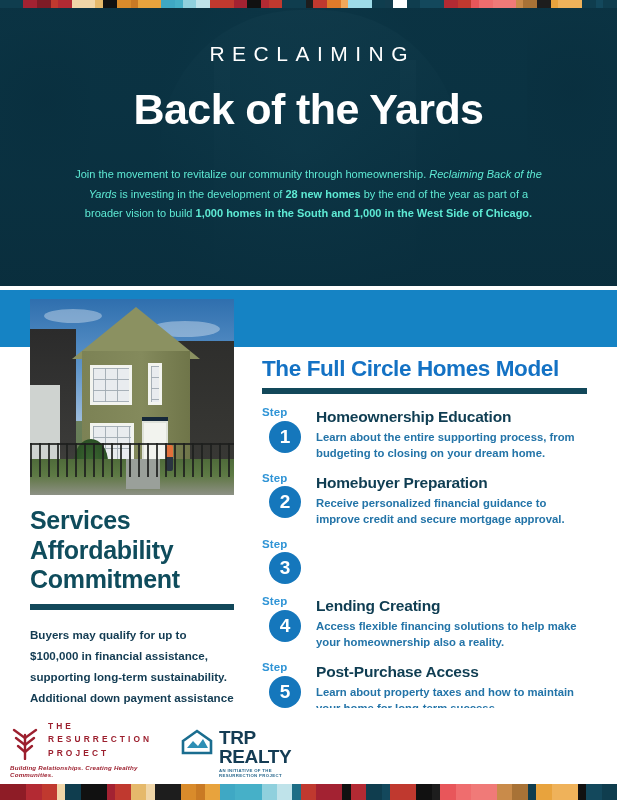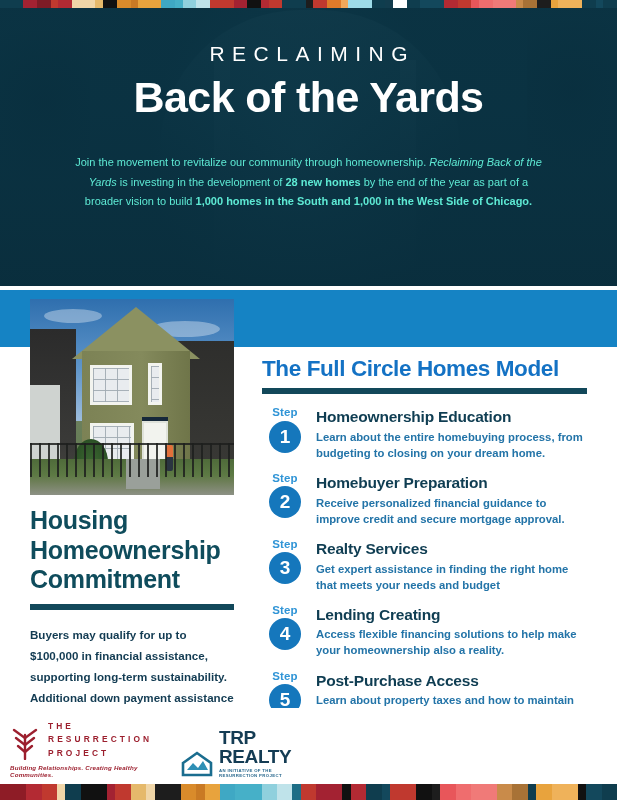--- a/index.html
+++ b/index.html
@@ -94,21 +94,21 @@
   }
   .kicker {
     margin-top: 42px;
     color: #ffffff;
     font-size: 21px;
     letter-spacing: 7.5px;
     font-weight: 400;
     text-indent: 7.5px;
   }
   .hero-title {
-    margin-top: 9px;
+    margin-top: 21px;
     color: #ffffff;
     font-size: 43px;
     font-weight: bold;
     letter-spacing: -0.6px;
     line-height: 1.05;
   }
   .hero-body {
     margin-top: 33px;
     color: #5eead4;
     font-size: 11px;
@@ -216,21 +216,20 @@
   }
   .steps { margin-top: 12px; }
   .step {
     display: flex;
     align-items: flex-start;
     margin-bottom: 11px;
   }
   .step-badge {
     width: 46px;
     flex: 0 0 46px;
-    text-align: center;
     padding-top: 1px;
   }
   .step-label {
     color: #2f94d6;
     font-size: 11.5px;
     font-weight: bold;
     line-height: 1;
     letter-spacing: 0.1px;
   }
   .step-circle {
@@ -284,21 +283,21 @@
   .trp-tagline {
     margin-top: 4px;
     color: #9c1f2e;
     font-size: 6.2px;
     font-style: italic;
     font-weight: bold;
     letter-spacing: .2px;
   }
 
   .logo-realty { position: absolute; left: 180px; top: 20px; width: 125px; }
-  .realty-row { display: flex; align-items: flex-end; }
+  .realty-row { display: flex; align-items: flex-start; }
   .realty-mark { width: 34px; height: 28px; flex: 0 0 34px; }
   .realty-text { margin-left: 5px; }
   .realty-name {
     color: #143c54;
     font-size: 19px;
     font-weight: bold;
     letter-spacing: -0.4px;
     line-height: 1;
   }
   .realty-sub {
@@ -447,57 +446,53 @@
     <div class="hp-door"></div>
     <div class="hp-bush"></div>
     <div class="hp-ground"></div>
     <div class="hp-walk"></div>
     <div class="hp-person"></div>
     <div class="hp-fence-top"></div>
     <div class="hp-fence"></div>
   </div>
 
   <div class="left-col">
-    <h2 class="housing-title">Housing Homeownership Commitment</h2>
+    <h2 class="housing-title">Services Affordability Commitment</h2>
     <div class="housing-rule"></div>
     <p class="housing-body">Buyers may qualify for up to $100,000 in financial assistance, supporting long-term sustainability. Additional down payment assistance may also be available! Income restrictions apply.</p>
   </div>
 
   <div class="right-col">
     <h2 class="model-title">The Full Circle Homes Model</h2>
     <div class="model-rule"></div>
     <div class="steps" id="steps-container">
         <div class="step">
           <div class="step-badge">
             <div class="step-label">Step</div>
             <div class="step-circle">1</div>
           </div>
           <div class="step-text">
             <div class="step-head">Homeownership Education</div>
-            <div class="step-desc">Learn about the entire homebuying process, from budgeting to closing on your dream home.</div>
+            <div class="step-desc">Learn about the entire supporting process, from budgeting to closing on your dream home.</div>
           </div>
         </div>
         <div class="step">
           <div class="step-badge">
             <div class="step-label">Step</div>
             <div class="step-circle">2</div>
           </div>
           <div class="step-text">
             <div class="step-head">Homebuyer Preparation</div>
             <div class="step-desc">Receive personalized financial guidance to improve credit and secure mortgage approval.</div>
           </div>
         </div>
         <div class="step">
           <div class="step-badge">
             <div class="step-label">Step</div>
             <div class="step-circle">3</div>
-          </div>
-          <div class="step-text">
-            <div class="step-head">Realty Services</div>
-            <div class="step-desc">Get expert assistance in finding the right home that meets your needs and budget</div>
           </div>
         </div>
         <div class="step">
           <div class="step-badge">
             <div class="step-label">Step</div>
             <div class="step-circle">4</div>
           </div>
           <div class="step-text">
             <div class="step-head">Lending Creating</div>
             <div class="step-desc">Access flexible financing solutions to help make your homeownership also a reality.</div>

